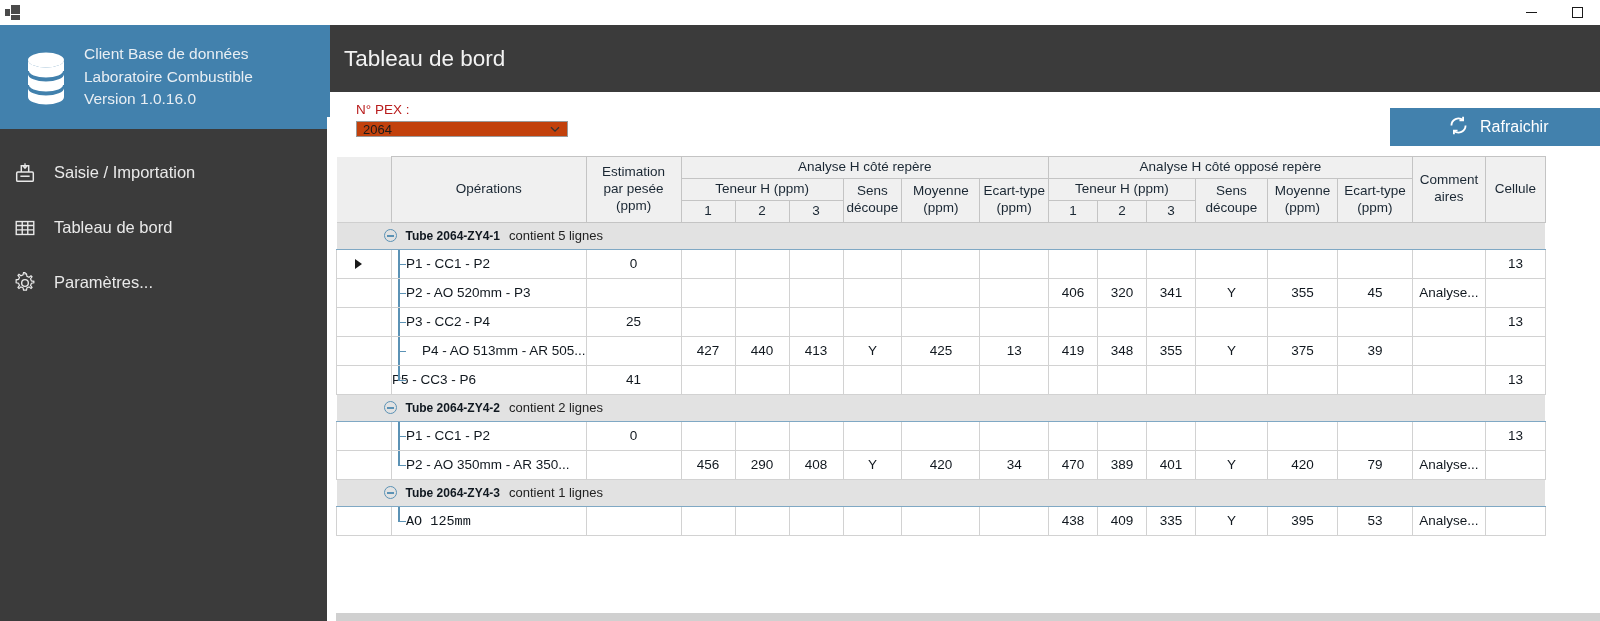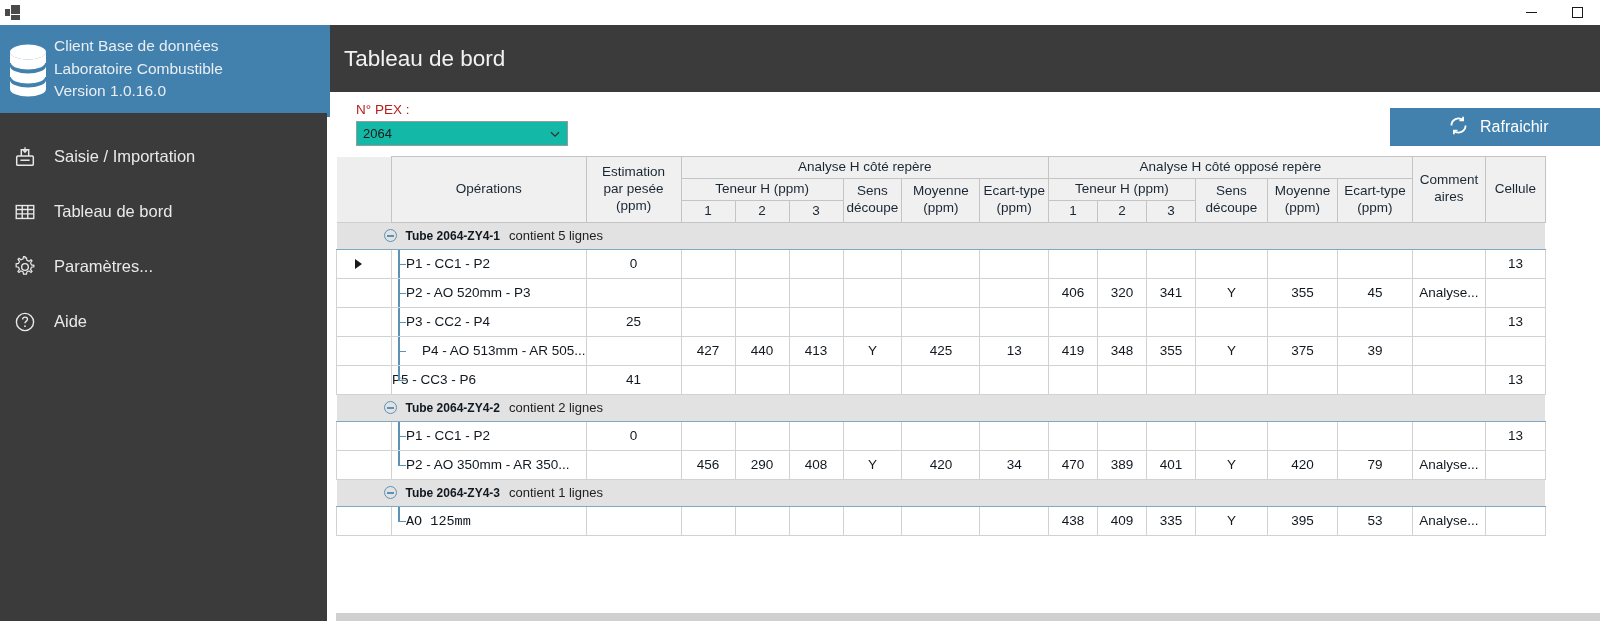--- a/index.html
+++ b/index.html
@@ -34,22 +34,22 @@
   }
   .win-btn .dash { width: 11px; height: 1px; background: #1a1a1a; display: block; }
   .win-btn .box  { width: 11px; height: 11px; border: 1px solid #1a1a1a; display: block; }
 
   
   .body-row { display: flex; height: 596px; width: 100%; }
 
   
   .sidebar { width: 327px; height: 596px; background: #3b3b3b; flex: 0 0 327px; }
   .brand {
-    background: #4281ad; height: 88px;
-    display: flex; align-items: center; padding-left: 2px; gap: 0;
+    background: #4281ad; height: 104px;
+    display: flex; align-items: center; padding-left: 20px; gap: 12px;
   }
   .db-icon { width: 52px; height: 56px; flex: 0 0 52px; position: relative; }
   .brand-text {
     color: #e8eef3; font-size: 15.5px; line-height: 1.48;
     font-family: "Liberation Sans", sans-serif;
   }
   .brand-text div { white-space: nowrap; }
 
   .nav { padding-top: 16px; }
   .nav-item {
@@ -68,21 +68,21 @@
   }
   .page-title { color: #f2f2f2; font-size: 22.5px; }
 
   .content-inner { padding: 0; position: relative; height: 529px; }
 
   
   .toolbar { position: relative; height: 68px; }
   .pex-block { position: absolute; left: 29px; top: 10px; }
   .pex-label { font-size: 13.5px; color: #b91c1c; margin-bottom: 4px; }
   .pex-select {
-    width: 212px; height: 25px; background: #14b8a6;
+    width: 212px; height: 16px; background: #c2410c;
     border: 1px solid #9a9a9a; display: flex; align-items: center;
     padding: 0 6px; justify-content: space-between; font-size: 13px; color: #1a1a1a;
   }
   .chev { width: 12px; height: 12px; position: relative; }
 
   .refresh-btn {
     position: absolute; left: 1063px; top: 16px;
     width: 255px; height: 38px; background: #4281ad;
     display: flex; align-items: center; gap: 11px;
     padding-left: 58px; color: #ffffff; font-size: 16px;
@@ -215,30 +215,20 @@
         <div class="nav-item">
           <span class="nav-ico">
             <svg viewBox="0 0 26 26" width="24" height="24" fill="none" stroke="#e9e9e9" stroke-width="1.5">
               <circle cx="13" cy="13" r="3.6"></circle>
               <path d="M13 3.2 l1.6 0 .5 2.6 2.3 1 2.1-1.6 1.1 1.1 -1.6 2.1 1 2.3 2.6 .5 0 1.6 -2.6 .5 -1 2.3 1.6 2.1 -1.1 1.1 -2.1-1.6 -2.3 1 -.5 2.6 -1.6 0 -1.6 0 -.5-2.6 -2.3-1 -2.1 1.6 -1.1-1.1 1.6-2.1 -1-2.3 -2.6-.5 0-1.6 0-1.6 2.6-.5 1-2.3 -1.6-2.1 1.1-1.1 2.1 1.6 2.3-1 .5-2.6 1.6 0 z" stroke-width="1.3"></path>
             </svg>
           </span>
           <span class="nav-label">Paramètres...</span>
         </div>
 
-        <div class="nav-item">
-          <span class="nav-ico">
-            <svg viewBox="0 0 26 26" width="24" height="24" fill="none" stroke="#e9e9e9" stroke-width="1.5">
-              <circle cx="13" cy="13" r="9.3"></circle>
-              <path d="M10.4 10.3 c0-1.6 1.2-2.6 2.7-2.6 1.5 0 2.6 1 2.6 2.4 0 1.3-.9 1.9-1.8 2.5 -.7 .5-.9 .9-.9 1.7" stroke-width="1.5"></path>
-              <circle cx="13" cy="17.6" r="0.95" fill="#e9e9e9" stroke="none"></circle>
-            </svg>
-          </span>
-          <span class="nav-label">Aide</span>
-        </div>
 
       </div>
     </div>
 
     <div class="content">
       <div class="content-accent"></div>
 
       <div class="page-header">
         <div class="page-title">Tableau de bord</div>
       </div>

